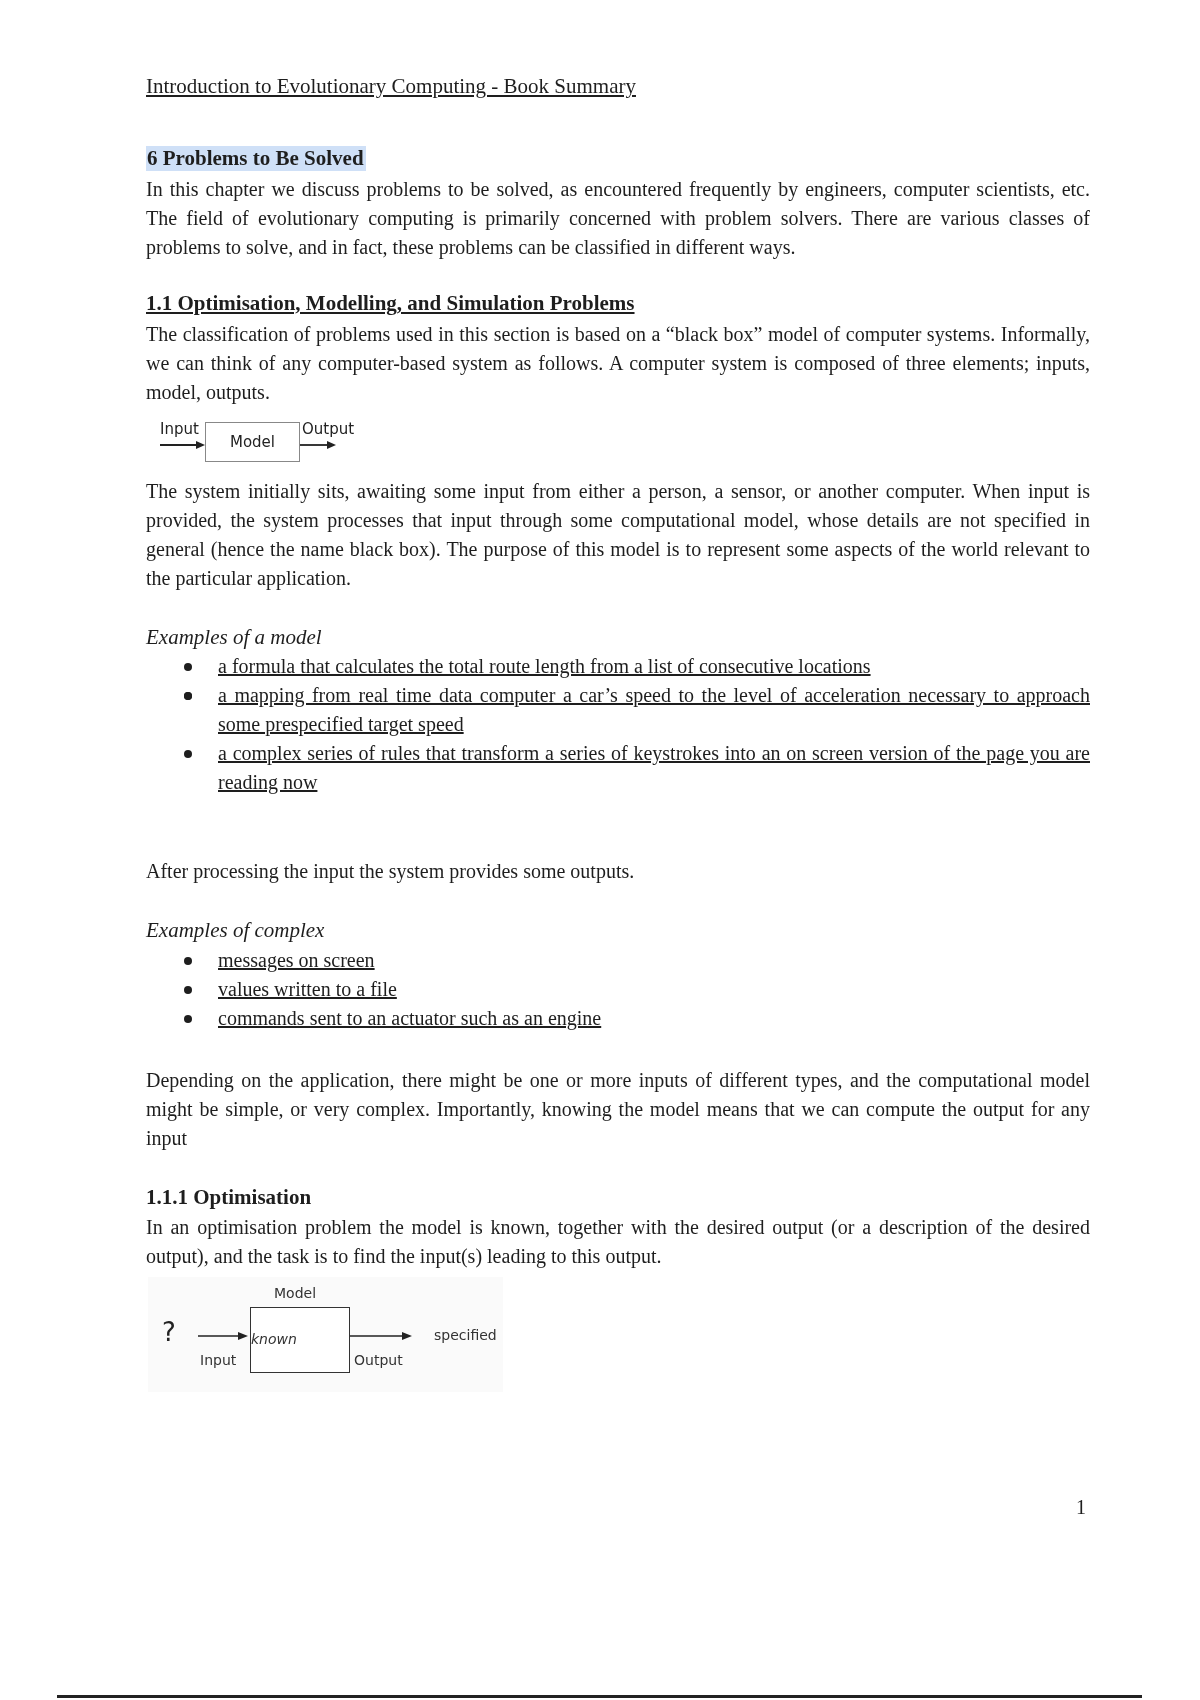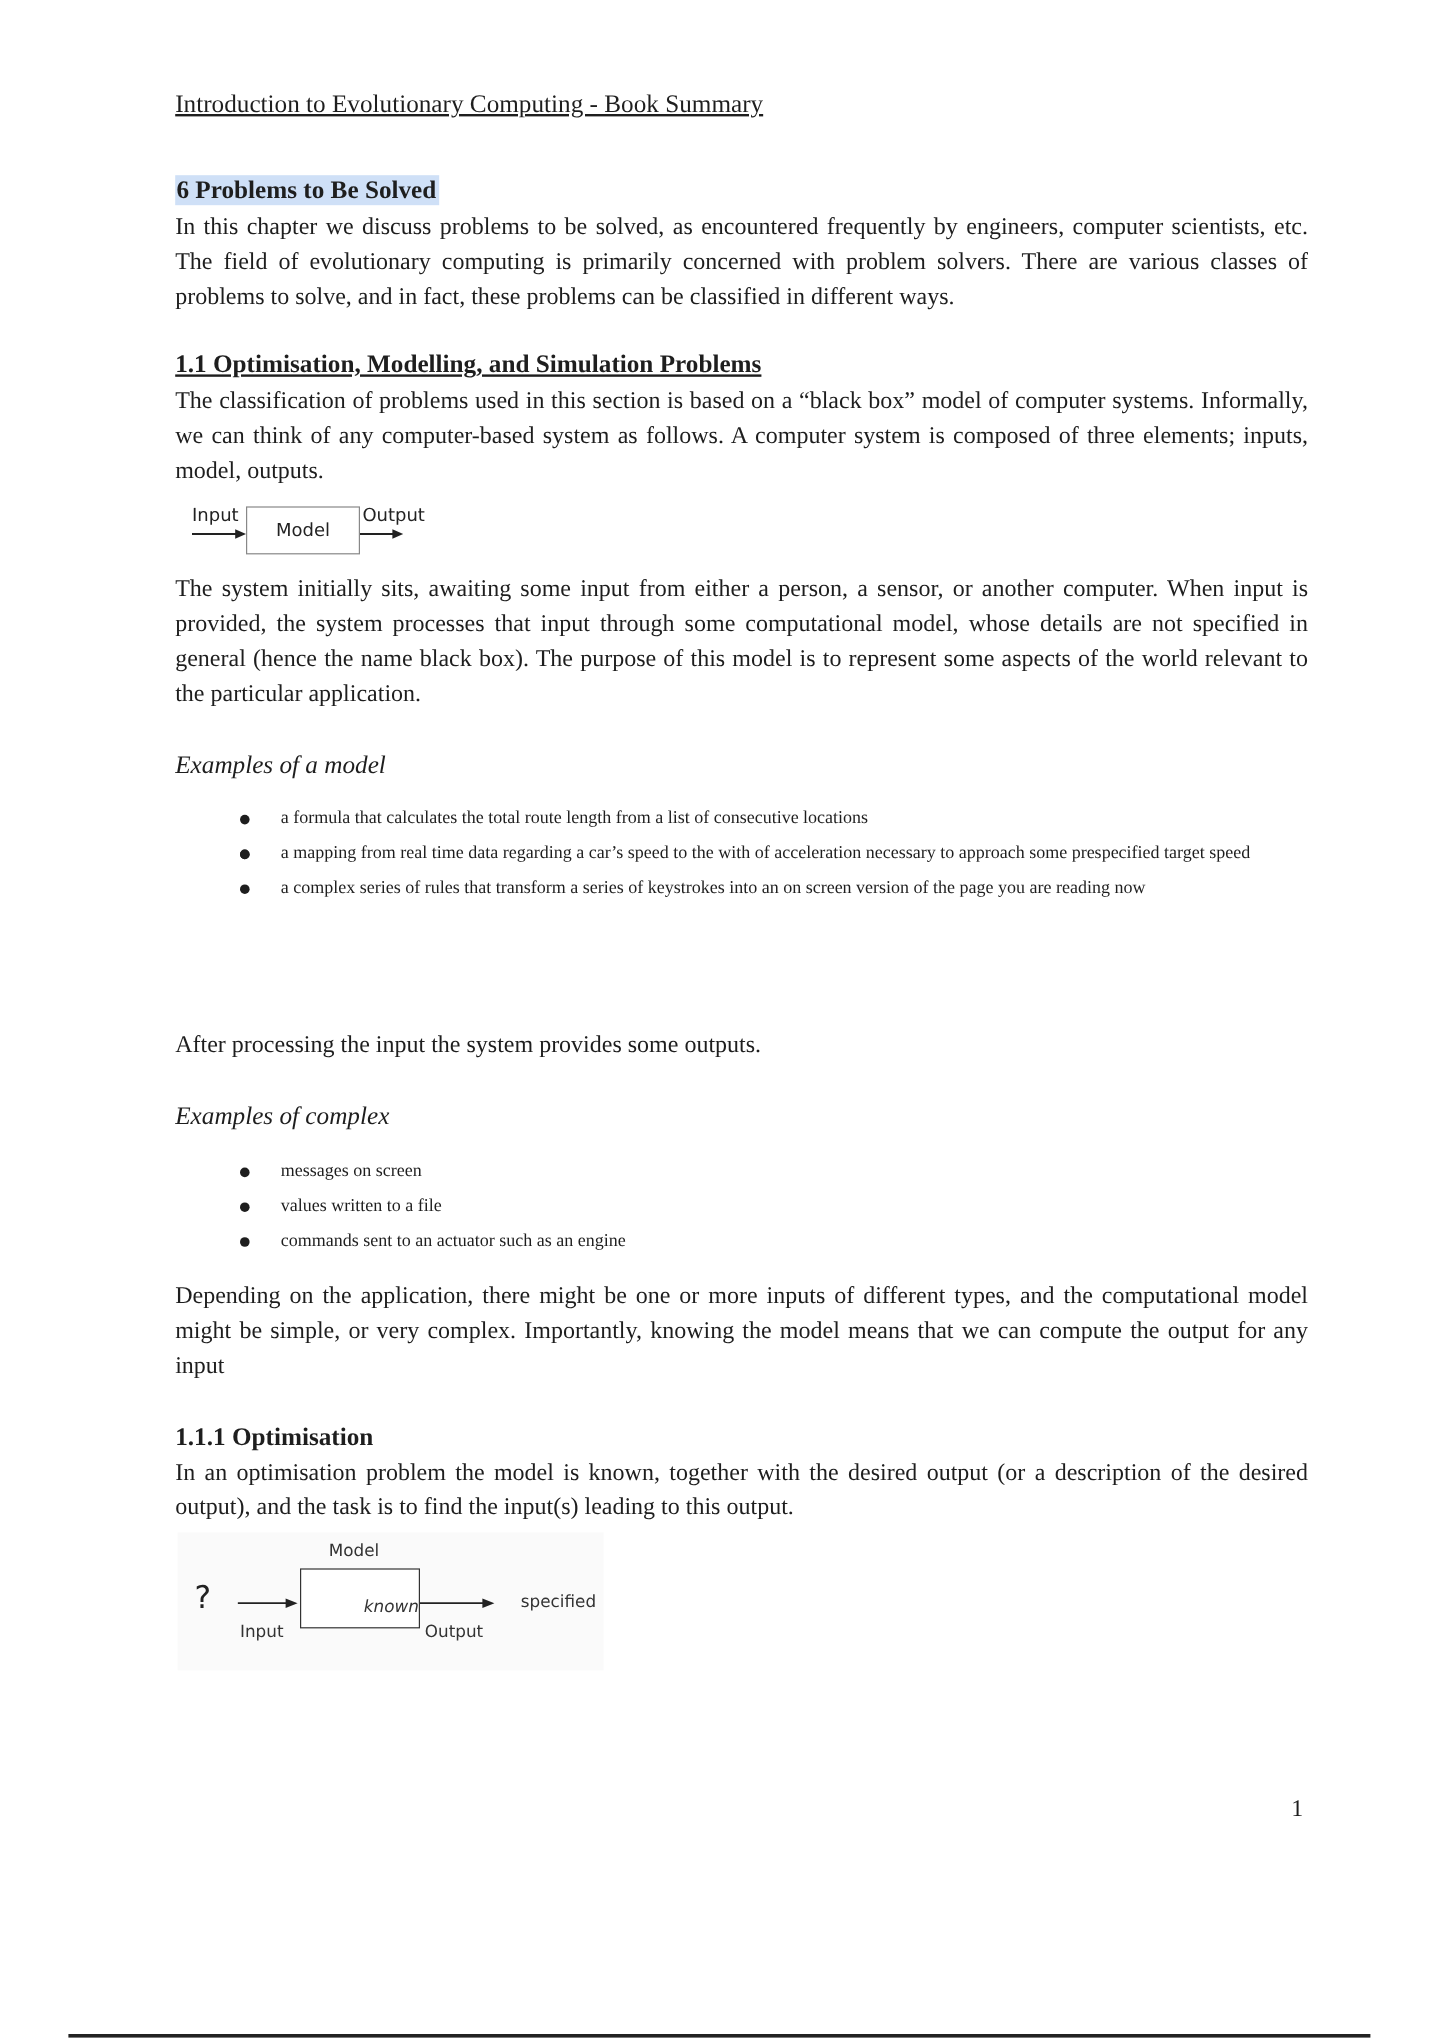--- a/index.html
+++ b/index.html
@@ -4,21 +4,21 @@
 <style>
   html, body { margin:0; padding:0; background:#ffffff; }
   body { width:1200px; height:1700px; position:relative; overflow:hidden;
          font-family:"Liberation Serif","DejaVu Serif",serif; color:#1e1e1e; }
   .page { position:absolute; left:146px; top:0; width:944px; }
   .doc-title { position:absolute; top:74px; left:0; font-size:21px; text-decoration:underline; }
   .h1 { position:absolute; top:146px; left:0; font-size:21px; font-weight:bold; background:#cfe0f7; padding:0 2px 0 1px; }
   .para { position:absolute; left:0; width:944px; font-size:20px; line-height:29px; text-align:justify; }
   .h2 { position:absolute; left:0; font-size:21px; font-weight:bold; }
   .ital { position:absolute; left:0; font-size:21px; font-style:italic;text-align:center; }
-  ul.blist { position:absolute; left:0; width:944px; margin:16px; padding:0; list-style:none; font-size:15px; line-height:29px; }
+  ul.blist { position:absolute; left:0; width:944px; margin:0; padding:0; list-style:none; font-size:20px; line-height:29px;text-decoration:underline; }
   ul.blist li { position:relative; padding-left:72px; text-align:justify; }
   ul.blist li .dot { position:absolute; left:38px; top:11px; width:8px; height:8px; border-radius:50%; background:#1e1e1e; }
   .diag { position:absolute; font-family:"DejaVu Sans","Liberation Sans",sans-serif; color:#222; }
   .pagenum { position:absolute; left:1076px; top:1496px; font-size:20px; }
   .bottom-rule { position:absolute; left:57px; top:1695px; width:1085px; height:3px; background:#222; }
 </style>
 </head>
 <body>
 
 <div class="page">
@@ -46,21 +46,21 @@
       <polygon points="27,1 36,5 27,9" fill="#222"></polygon>
     </svg>
   </div>
 
   <div class="para" style="top:477px;">The system initially sits, awaiting some input from either a person, a sensor, or another computer. When input is provided, the system processes that input through some computational model, whose details are not specified in general (hence the name black box). The purpose of this model is to represent some aspects of the world relevant to the particular application.</div>
 
   <div class="ital" style="top:625px;">Examples of a model</div>
   <ul class="blist" style="top:652px;">
     <li><span class="dot"></span><span>a formula that calculates the total route length from a list of consecutive locations</span></li>
     <li><span class="dot"></span></li>
-    <li><span class="dot"></span><span>a mapping from real time data regarding a car’s speed to the with of acceleration necessary to approach some prespecified target speed</span></li>
+    <li><span class="dot"></span><span>a mapping from real time data computer a car’s speed to the level of acceleration necessary to approach some prespecified target speed</span></li>
     <li><span class="dot"></span><span>a complex series of rules that transform a series of keystrokes into an on screen version of the page you are reading now</span></li>
   </ul>
 
   <div class="para" style="top:857px;">After processing the input the system provides some outputs.</div>
 
   <div class="ital" style="top:918px;">Examples of complex</div>
   <ul class="blist" style="top:946px;">
     <li><span class="dot"></span><span>messages on screen</span></li>
     <li><span class="dot"></span><span>values written to a file</span></li>
     <li><span class="dot"></span><span>commands sent to an actuator such as an engine</span></li>
@@ -72,21 +72,21 @@
   <div class="para" style="top:1213px;">In an optimisation problem the model is known, together with the desired output (or a description of the desired output), and the task is to find the input(s) leading to this output.</div>
 
   <div class="diag" style="left:2px; top:1277px; width:355px; height:115px; background:#fafafa;">
     <span style="position:absolute; left:126px; top:8px; font-size:14px; color:#333;">Model</span>
     <span style="position:absolute; left:14px; top:40px; font-size:26px;">?</span>
     <svg width="52" height="12" style="position:absolute; left:50px; top:53px;">
       <line x1="0" y1="6" x2="44" y2="6" stroke="#222" stroke-width="1.5"></line>
       <polygon points="40,2 50,6 40,10" fill="#222"></polygon>
     </svg>
     <span style="position:absolute; left:52px; top:75px; font-size:14px; color:#333;">Input</span>
-    <div style="position:absolute; left:102px; top:30px; width:100px; height:50px; border:1.5px solid #333; box-sizing:border-box; text-align:right; line-height:62px; font-size:14px; font-style:italic; color:#333; background:#fff;">
+    <div style="position:absolute; left:102px; top:30px; width:100px; height:66px; border:1.5px solid #333; box-sizing:border-box; text-align:left; line-height:62px; font-size:14px; font-style:italic; color:#333; background:#fff;">
       <span>known</span>
     </div>
     <svg width="64" height="12" style="position:absolute; left:202px; top:53px;">
       <line x1="0" y1="6" x2="56" y2="6" stroke="#222" stroke-width="1.5"></line>
       <polygon points="52,2 62,6 52,10" fill="#222"></polygon>
     </svg>
     <span style="position:absolute; left:206px; top:75px; font-size:14px; color:#333;">Output</span>
     <span style="position:absolute; left:286px; top:50px; font-size:14px; color:#333;">specified</span>
   </div>
 

